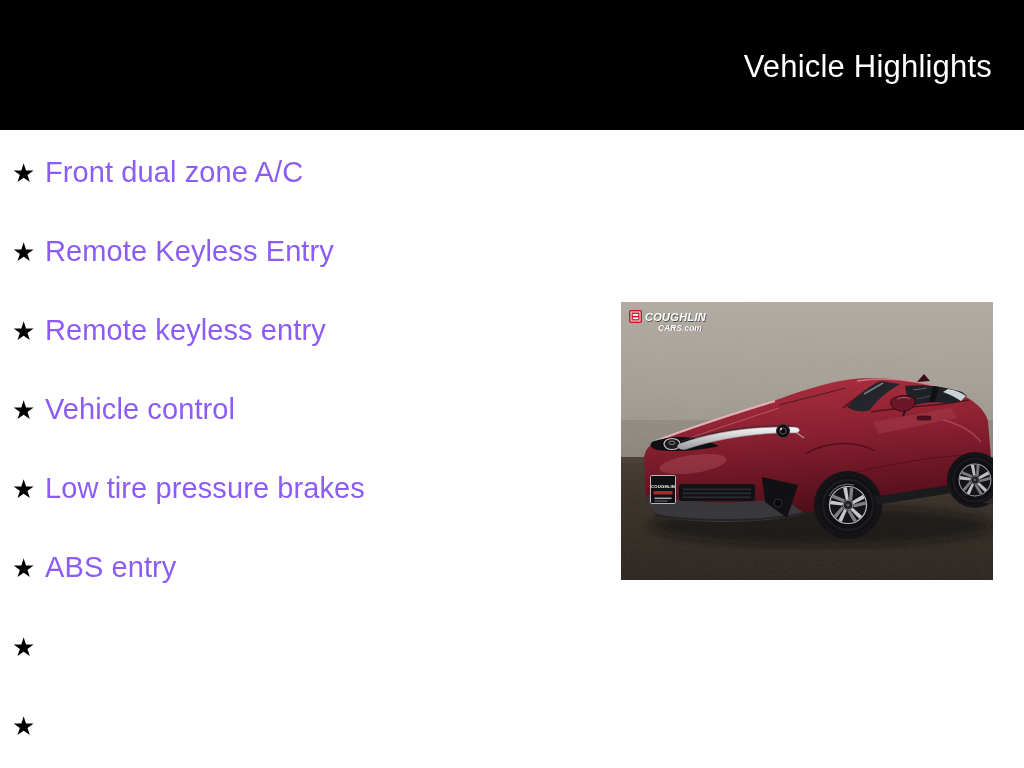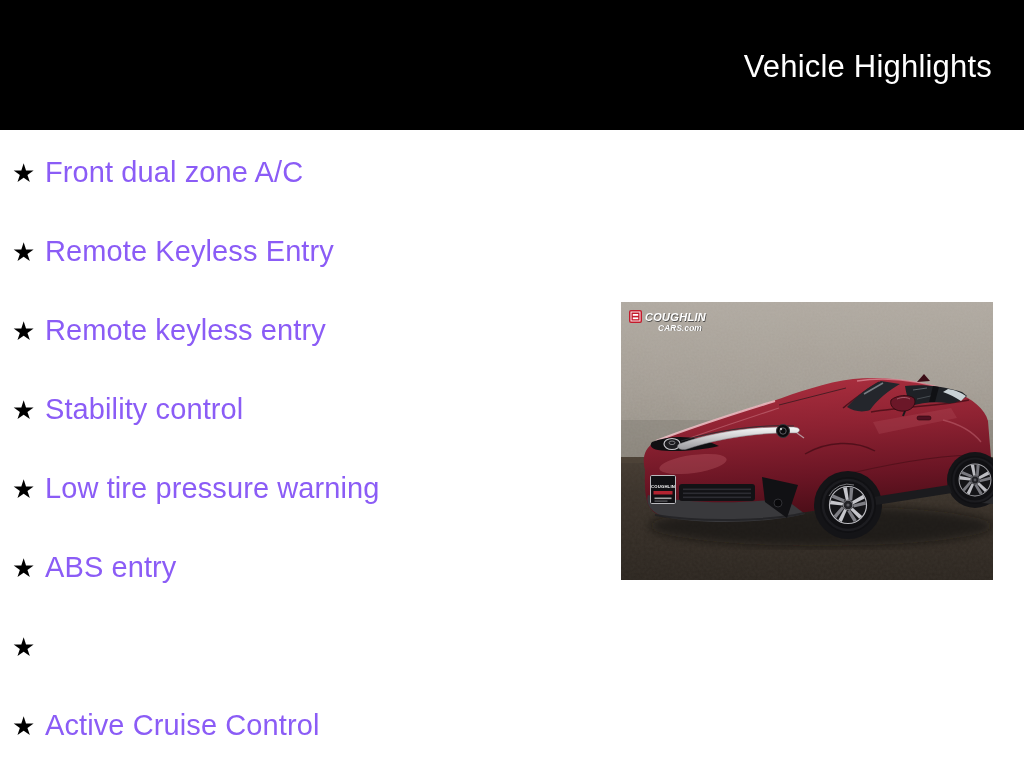--- a/index.html
+++ b/index.html
@@ -51,36 +51,35 @@
   <li class="hl">
     <span class="star">★</span>
     <span class="lbl">Remote Keyless Entry</span>
   </li>
   <li class="hl">
     <span class="star">★</span>
     <span class="lbl">Remote keyless entry</span>
   </li>
   <li class="hl">
     <span class="star">★</span>
-    <span class="lbl">Stability control</span>
-  </li>
-  <li class="hl">
-    <span class="star">★</span>
-    <span class="lbl">Low tire pressure warning</span>
+    <span class="lbl">Vehicle control</span>
+  </li>
+  <li class="hl">
+    <span class="star">★</span>
+    <span class="lbl">Low tire pressure brakes</span>
   </li>
   <li class="hl">
     <span class="star">★</span>
     <span class="lbl">ABS entry</span>
   </li>
   <li class="hl">
     <span class="star">★</span>
   </li>
   <li class="hl">
     <span class="star">★</span>
-    <span class="lbl">Active Cruise Control</span>
   </li>
 </ul>
 
 <div class="photo">
 <svg width="372" height="278" viewBox="0 0 372 278" xmlns="http://www.w3.org/2000/svg">
   <defs>
     <linearGradient id="wallG" x1="0" y1="0" x2="0" y2="1">
       <stop offset="0" stop-color="#b0a9a0"></stop>
           <stop offset="0.55" stop-color="#a29b92"></stop>
           <stop offset="1" stop-color="#8f897f"></stop>

